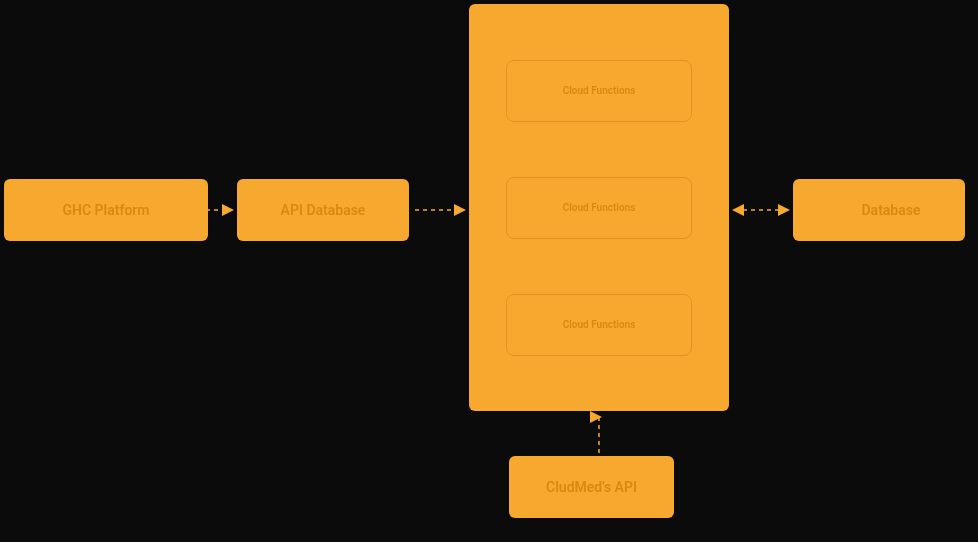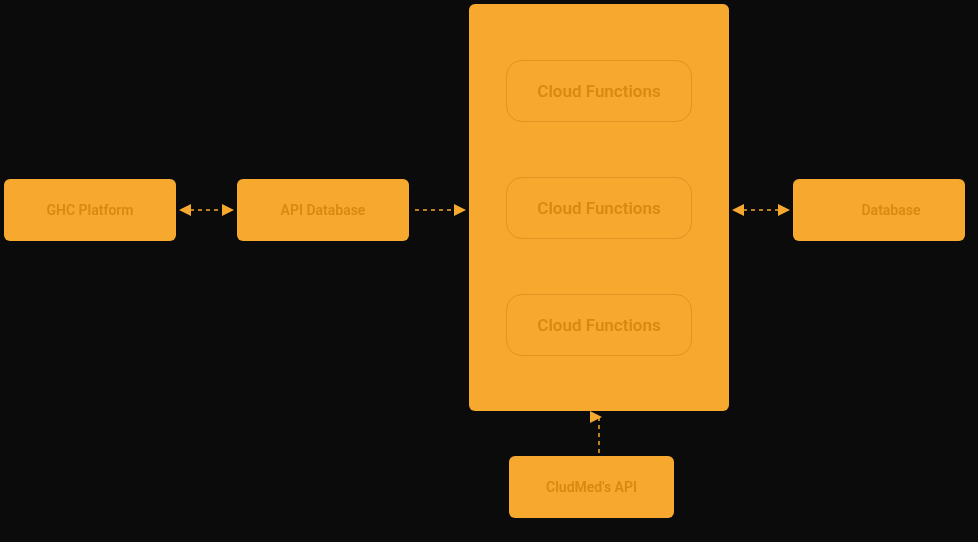--- a/index.html
+++ b/index.html
@@ -42,36 +42,36 @@
       display: flex;
       flex-direction: column;
       align-items: center;
       justify-content: space-around;
       padding: 28px 20px;
     }
 
     .inner-box {
       background-color: #f7a82f;
       border: 1.5px solid #e09522;
-      border-radius: 16px;
+      border-radius: 8px;
       width: 186px;
       height: 62px;
       display: flex;
       align-items: center;
       justify-content: center;
       color: #d88a10;
       font-weight: 600;
-      font-size: 17px;
+      font-size: 10px;
     }
 
     
     .ghc-platform {
       left: 4px;
       top: 179px;
-      width: 172px;
+      width: 204px;
       height: 62px;
     }
 
     .api-gateway {
       left: 237px;
       top: 179px;
       width: 172px;
       height: 62px;
     }
 

